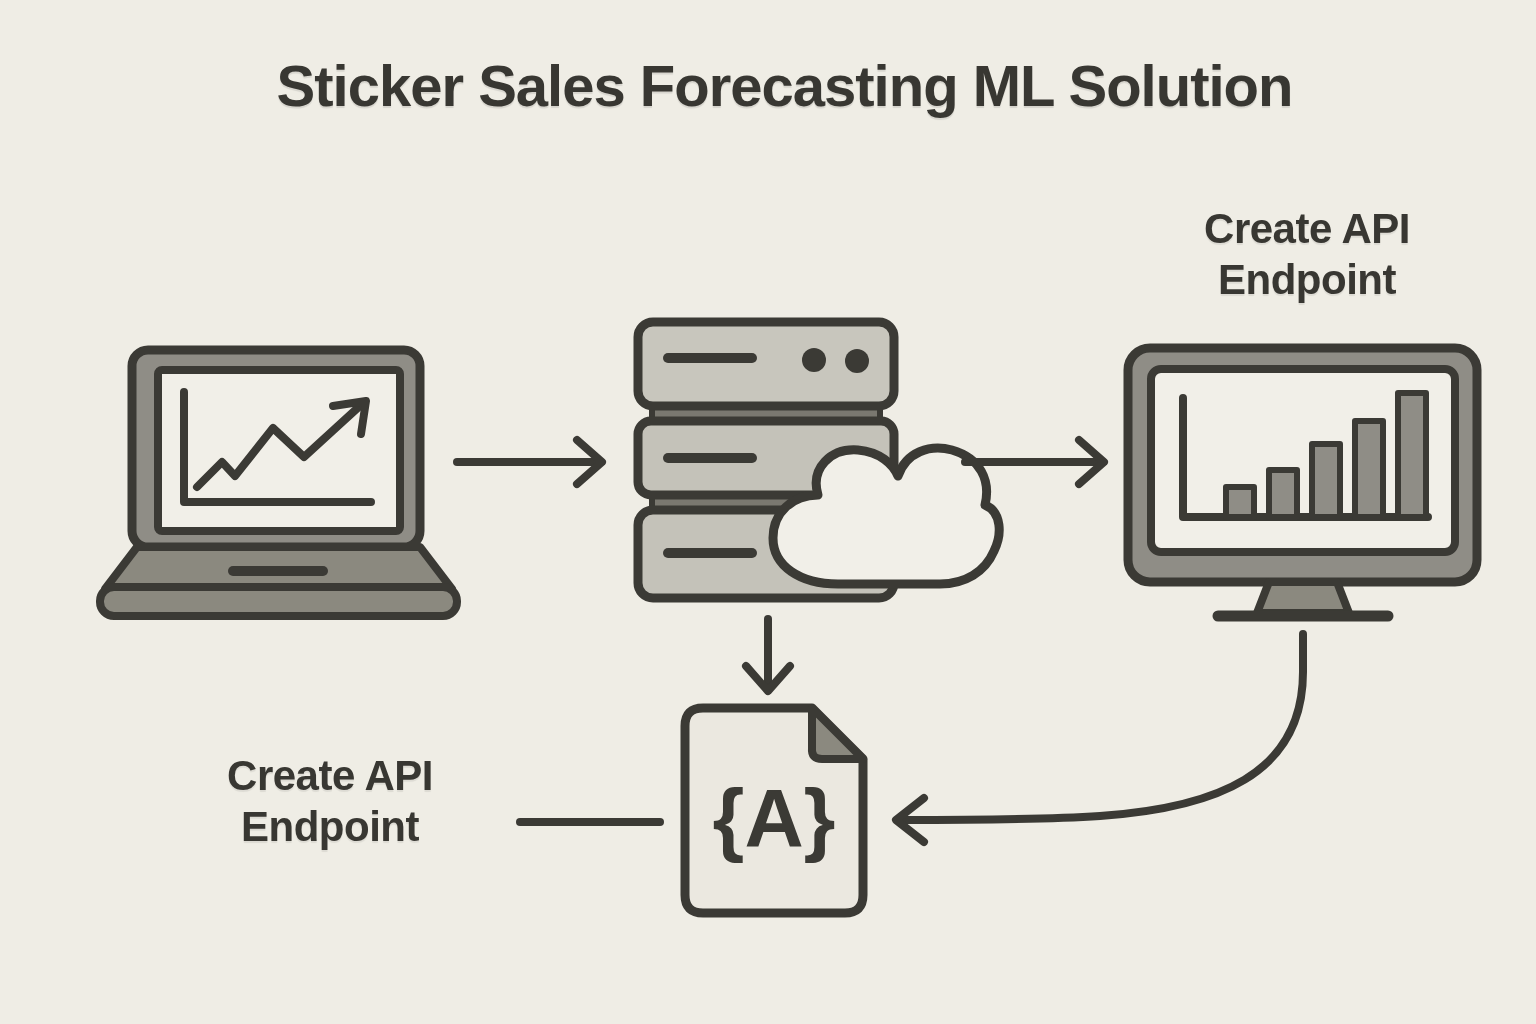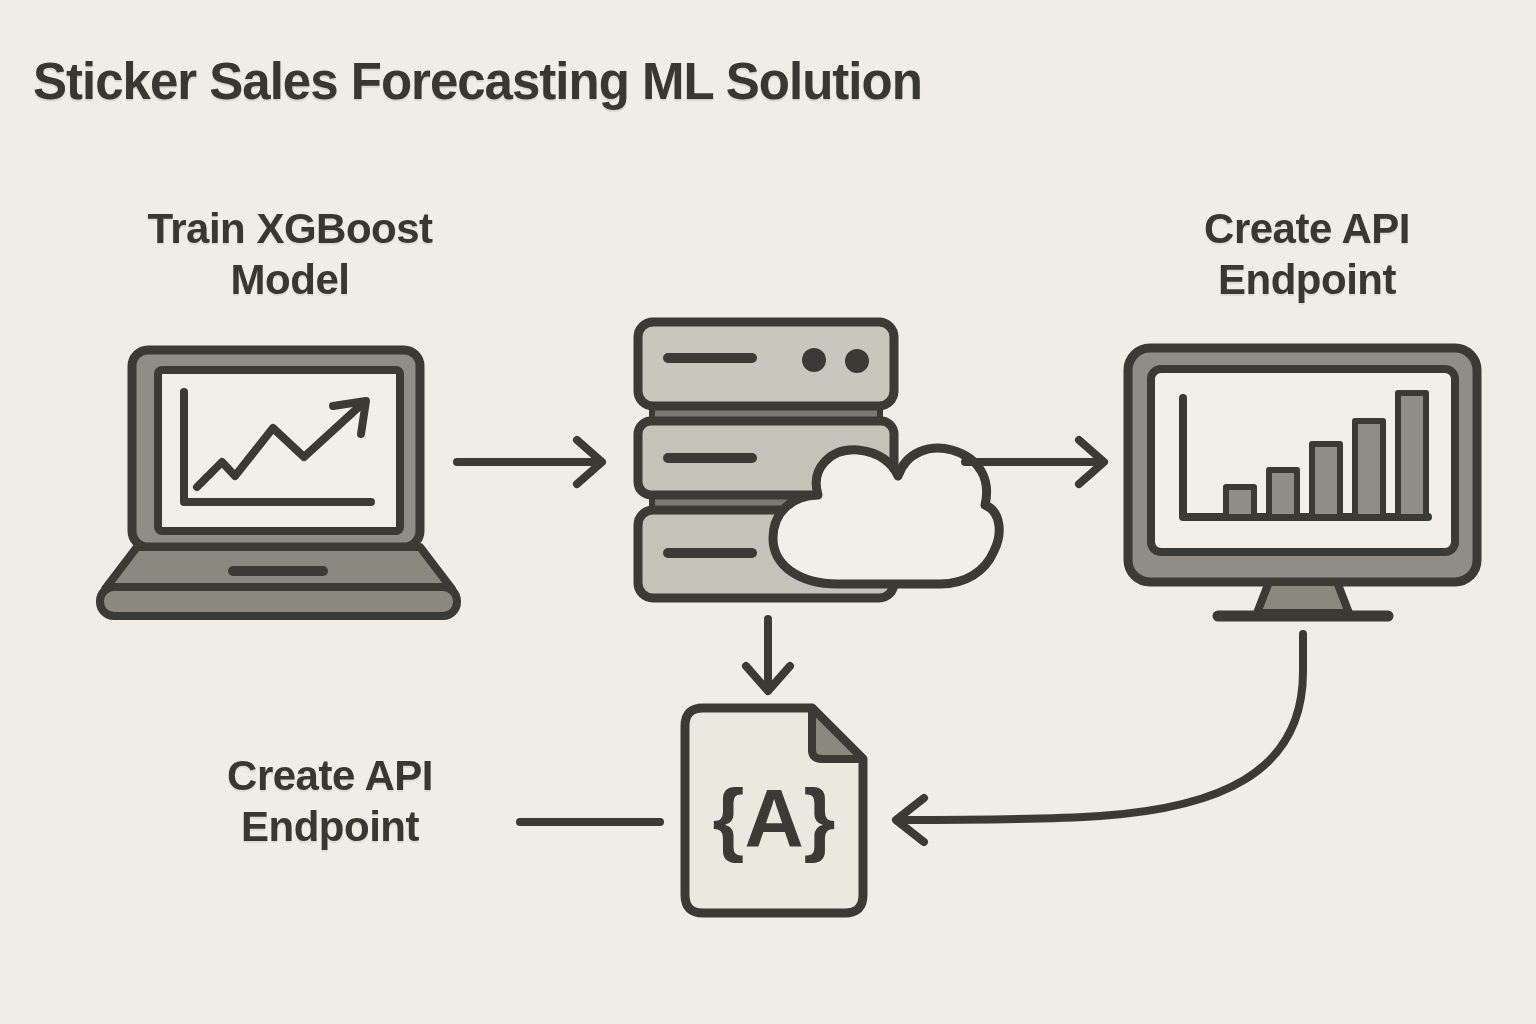--- a/index.html
+++ b/index.html
@@ -16,24 +16,24 @@
     font-weight:bold;
     font-size:42px;
     line-height:1.22;
     letter-spacing:-0.5px;
     text-align:center;
     text-shadow:0 2px 1px rgba(0,0,0,0.08);
   }
   .page-title {
     position:absolute;
     top:52px; left:0; right:0;
-    text-align:left;
+    text-align:center;
     color:#383732;
     font-weight:bold;
-    font-size:51px;
+    font-size:58px;
     letter-spacing:-1px;
     text-shadow:0 2px 1px rgba(0,0,0,0.10);
     padding-left:33px;
   }
   .doc-glyph {
     position:absolute;
     left:690px; top:770px; width:168px;
     line-height:96px;
     text-align:center;
     color:#3b3a35;
@@ -124,21 +124,20 @@
         <path d="M924 798 L896 820 L924 842"></path>
       </g>
       <g>
         <path d="M520 822 H660"></path>
       </g>
     </g>
   </svg>
 
   <div class="page-title">Sticker Sales Forecasting ML Solution</div>
 
-  <div class="label" style="left:95px; top:203px; width:390px;">Train XGBoost Model</div>
 
 
   <div class="label" style="left:1157px; top:203px; width:300px;">Create API Endpoint</div>
 
   <div class="label" style="left:180px; top:750px; width:300px;">Create API Endpoint</div>
 
   <div class="doc-glyph">{A}</div>
 
 </div>
 

